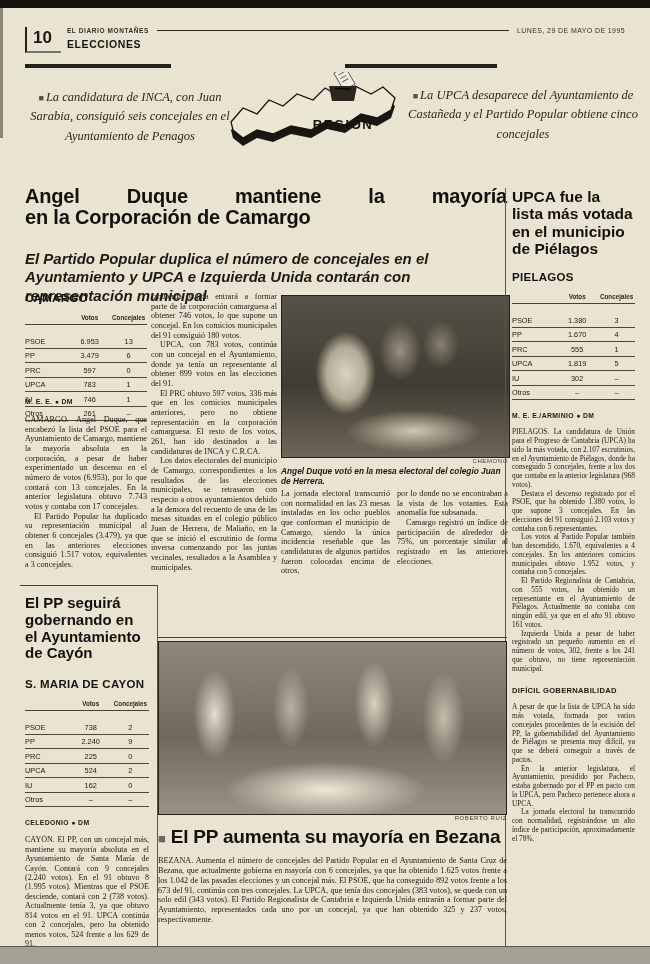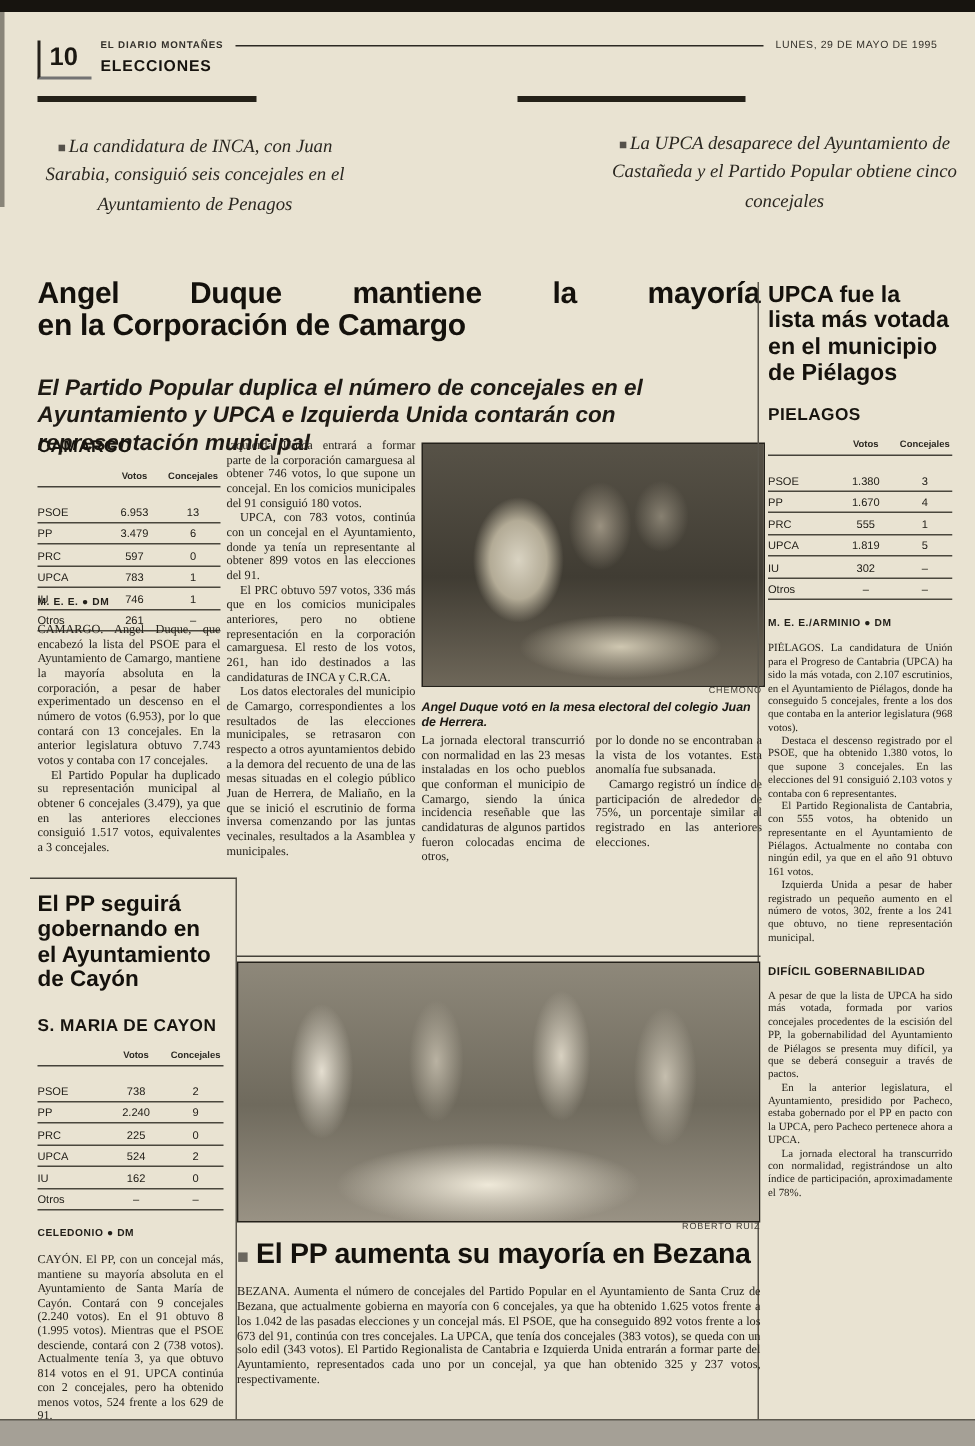--- a/index.html
+++ b/index.html
@@ -136,20 +136,37 @@
   <div class="abs bar bar-left"></div>
   <div class="abs bar bar-right"></div>
 
   <div class="abs quote quote-left">
     <span class="sq">■</span><span>La candidatura de INCA, con Juan Sarabia, consiguió seis concejales en el Ayuntamiento de Penagos</span>
   </div>
   <div class="abs quote quote-right">
     <span class="sq">■</span><span>La UPCA desaparece del Ayuntamiento de Castañeda y el Partido Popular obtiene cinco concejales</span>
   </div>
 
+  <div class="abs map-wrap">
+    <svg width="175" height="104" viewBox="0 0 175 104">
+      <polygon points="6,58 18,44 32,50 44,36 58,42 72,30 88,36 100,24 114,32 130,22 146,30 158,23 170,34 166,46 152,54 136,50 120,61 102,57 86,66 66,62 48,70 32,66 18,74 8,66" fill="#1a1712"></polygon>
+      <polygon points="6,50 18,36 32,42 44,28 58,34 72,22 88,28 100,16 114,24 130,14 146,22 158,15 170,26 166,38 152,46 136,42 120,53 102,49 86,58 66,54 48,62 32,58 18,66 8,58" fill="#ece6d5" stroke="#17140f" stroke-width="1.3"></polygon>
+      <g>
+        <g transform="translate(122,12) rotate(-30)">
+          <rect x="-6" y="-16" width="13" height="20" fill="#f2ede0" stroke="#4a463e" stroke-width="0.8"></rect>
+          <line x1="-3" y1="-12" x2="4" y2="-12" stroke="#6b675e" stroke-width="1"></line>
+          <line x1="-3" y1="-8" x2="4" y2="-8" stroke="#6b675e" stroke-width="1"></line>
+          <line x1="-3" y1="-4" x2="4" y2="-4" stroke="#6b675e" stroke-width="1"></line>
+        </g>
+        <polygon points="104,14 132,14 129,29 107,29" fill="#2b2720"></polygon>
+        <rect x="110" y="16" width="16" height="1.6" fill="#0d0b08"></rect>
+      </g>
+      <text x="118" y="57" text-anchor="middle" class="map-label">REGION</text>
+    </svg>
+  </div>
 
   <div class="abs headline">
     <div class="hl-line1">Angel Duque mantiene la mayoría</div>
     <div>en la Corporación de Camargo</div>
   </div>
   <div class="abs deck">El Partido Popular duplica el número de concejales en el Ayuntamiento y UPCA e Izquierda Unida contarán con representación municipal</div>
 
   <div class="abs mini-table camargo-table">
     <div class="mt-title">CAMARGO</div>
     <div class="mt-head">
@@ -252,20 +269,21 @@
       <div class="mt-row">
           <span class="mt-party">Otros</span>
           <span class="mt-num">–</span>
           <span class="mt-num">–</span>
         </div>
     </div>
     <div class="byline sb-byline">M. E. E./ARMINIO ● DM</div>
     <div class="body-text sb-body">
       <p>PIÉLAGOS. La candidatura de Unión para el Progreso de Cantabria (UPCA) ha sido la más votada, con 2.107 escrutinios, en el Ayuntamiento de Piélagos, donde ha conseguido 5 concejales, frente a los dos que contaba en la anterior legislatura (968 votos).</p>
       <p>Destaca el descenso registrado por el PSOE, que ha obtenido 1.380 votos, lo que supone 3 concejales. En las elecciones del 91 consiguió 2.103 votos y contaba con 6 representantes.</p>
+      <p>Los votos al Partido Popular también han descendido, 1.670, equivalentes a 4 concejales. En los anteriores comicios municipales obtuvo 1.952 votos, y contaba con 5 concejales.</p>
       <p>El Partido Regionalista de Cantabria, con 555 votos, ha obtenido un representante en el Ayuntamiento de Piélagos. Actualmente no contaba con ningún edil, ya que en el año 91 obtuvo 161 votos.</p>
       <p>Izquierda Unida a pesar de haber registrado un pequeño aumento en el número de votos, 302, frente a los 241 que obtuvo, no tiene representación municipal.</p>
     </div>
     <div class="sb-subhead">DIFÍCIL GOBERNABILIDAD</div>
     <div class="body-text sb-body">
       <p>A pesar de que la lista de UPCA ha sido más votada, formada por varios concejales procedentes de la escisión del PP, la gobernabilidad del Ayuntamiento de Piélagos se presenta muy difícil, ya que se deberá conseguir a través de pactos.</p>
       <p>En la anterior legislatura, el Ayuntamiento, presidido por Pacheco, estaba gobernado por el PP en pacto con la UPCA, pero Pacheco pertenece ahora a UPCA.</p>
       <p>La jornada electoral ha transcurrido con normalidad, registrándose un alto índice de participación, aproximadamente el 78%.</p>
     </div>
   </div>

